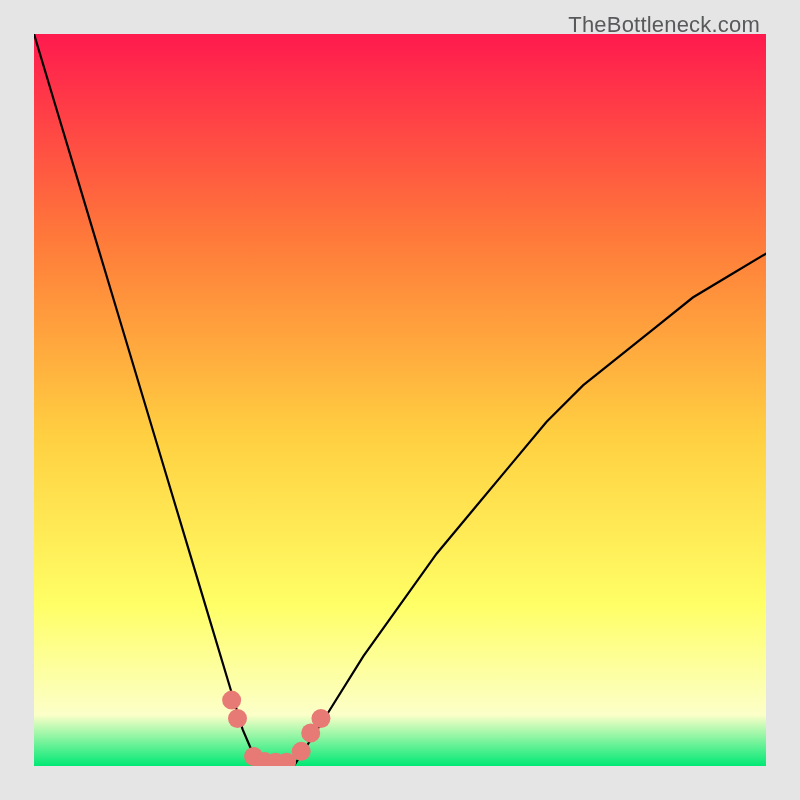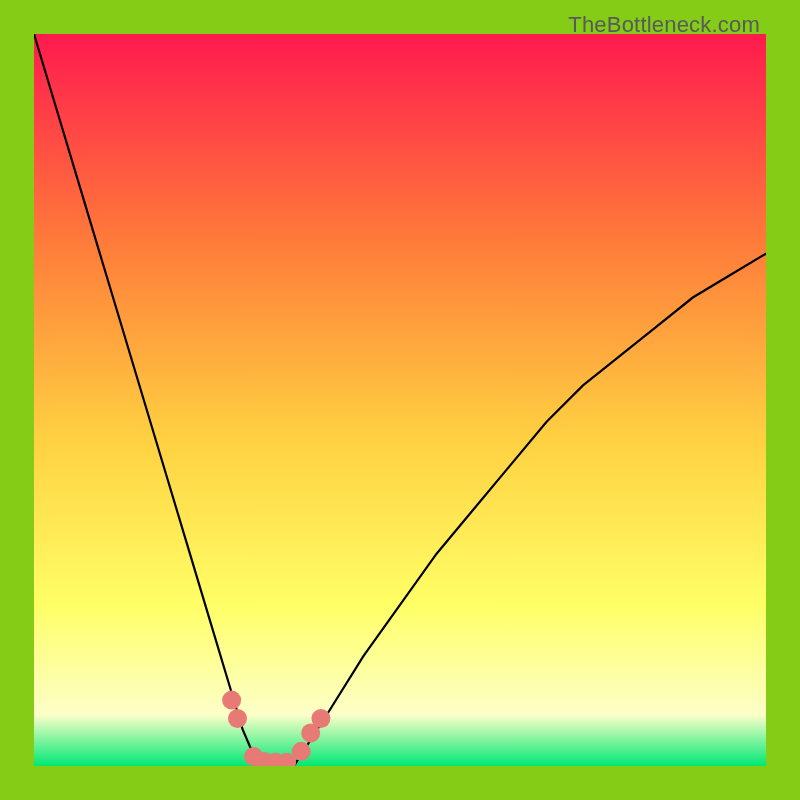--- a/index.html
+++ b/index.html
@@ -1,16 +1,16 @@
 <!DOCTYPE html>
 <html><head>
 <meta charset="utf-8">
 <style>
   html,body{margin:0;padding:0;width:800px;height:800px;overflow:hidden;background:#000;font-family:Arial,Helvetica,sans-serif}
-  .frame{position:absolute;inset:0;background:#84cc16}
+  .frame{position:absolute;inset:0;background:#e5e5e5}
   .plot{position:absolute;left:34px;top:34px;width:732px;height:732px}
   .watermark{position:absolute;top:12px;right:40px;color:#58595b;font-size:22px;font-weight:500;letter-spacing:.2px}
 </style>
 </head>
 <body>
 
 <div class="frame">
   <svg class="plot" viewBox="0 0 732 732">
     <defs>
       <linearGradient id="bg" x1="0" y1="0" x2="0" y2="1">

